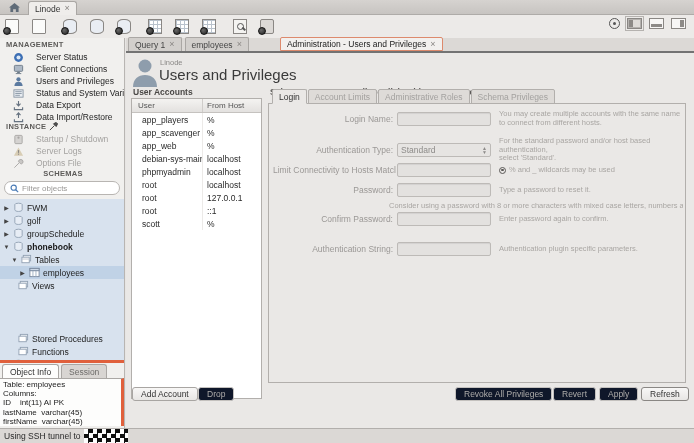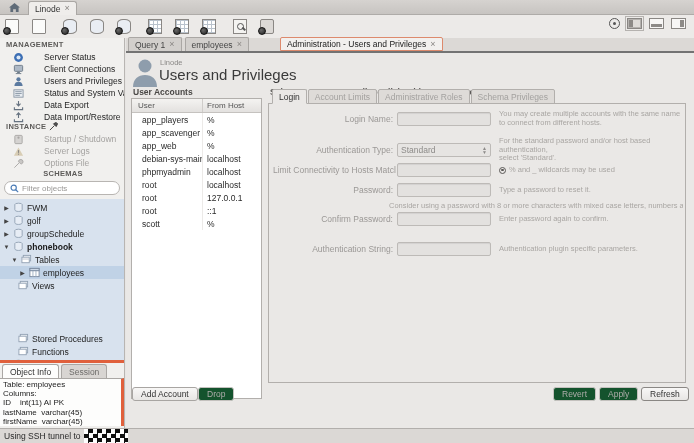--- a/index.html
+++ b/index.html
@@ -40,21 +40,21 @@
   .ptoggle { width:15px; height:11px; border:1px solid #8a8784; background:#f7f6f5; position:relative; }
   .ptoggle.pressed { background:#dedbd8; box-shadow:inset 0 0 0 1px #b5b2af; outline:1px solid #b5b2af; outline-offset:1px; }
   .pt-left::after { content:''; position:absolute; left:1px; top:1px; bottom:1px; width:4px; background:#8d8a87; }
   .pt-bottom::after { content:''; position:absolute; left:1px; right:1px; bottom:1px; height:3px; background:#8d8a87; }
   .pt-right::after { content:''; position:absolute; right:1px; top:1px; bottom:1px; width:4px; background:#8d8a87; }
 
   
   #sidebar { left:0; top:38px; width:125px; height:390px; background:#f1f0ee; border-right:1px solid #b8b5b2; }
   .sec-h { position:absolute; left:6px; font-weight:bold; font-size:7.5px; color:#5d5b59; letter-spacing:.3px; display:flex; align-items:center; gap:3px; }
   .side-list { position:absolute; left:0; right:0; display:flex; flex-direction:column; }
-  .side-item { height:12px; display:flex; align-items:center; gap:20px; padding-left:13px; font-size:8.5px; color:#1f1f1f; white-space:nowrap; overflow:hidden; }
+  .side-item { height:12px; display:flex; align-items:center; gap:12px; padding-left:13px; font-size:8.5px; color:#1f1f1f; white-space:nowrap; overflow:hidden; }
   .side-item svg { flex:0 0 auto; }
   .side-item.disabled { color:#a4a2a0; }
   #filter-wrap { position:absolute; left:4px; right:4px; top:143px; height:14px; background:#fff; border:1px solid #b8b5b2; border-radius:7px;
     display:flex; align-items:center; gap:3px; padding:0 5px; }
   #filter-input { border:none; outline:none; flex:1; font-size:8px; color:#333; background:transparent; width:70px; }
   #filter-input::placeholder { color:#9a9896; }
   #schema-tree { position:absolute; left:0; right:0; top:161px; height:161px; background:#d8e2ee; padding-top:2px; overflow:hidden; }
   .trow { height:13px; display:flex; align-items:center; gap:3px; font-size:8.5px; color:#1c1c1c; white-space:nowrap; }
   .trow .arr { width:7px; font-size:6px; color:#444; text-align:center; flex:0 0 auto; }
   .arr.closed::after { content:'▶'; }
@@ -106,21 +106,21 @@
   .fselect { flex:0 0 94px; height:14px; background:#e6e4e2; border:1px solid #bdbab7; border-radius:2px; display:flex; align-items:center; justify-content:space-between; padding:0 3px; color:#8d8b89; font-size:8.5px; }
   .stepper { display:flex; flex-direction:column; line-height:4px; font-size:5px; color:#8d8b89; }
   .fhelp { margin-left:8px; font-size:7.5px; line-height:8.5px; color:#a9a6a3; white-space:pre-line; display:flex; align-items:center; gap:3px; overflow:hidden; }
   .fnote { position:absolute; left:120px; right:2px; font-size:7.5px; color:#a9a6a3; white-space:nowrap; overflow:hidden; }
   .wc-icon { width:7px; height:7px; border:1.3px solid #5a5856; border-radius:50%; flex:0 0 auto; position:relative; }
   .wc-icon::after { content:''; position:absolute; left:1px; top:1px; width:2.5px; height:2.5px; background:#5a5856; border-radius:50%; }
 
   
   .btn { position:absolute; height:14px; display:flex; align-items:center; justify-content:center; font-size:8.5px;
     background:linear-gradient(#f8f7f6,#e8e6e4); border:1px solid #a8a5a2; border-radius:3px; color:#333; padding:0 8px; }
-  .btn.disabled { color:#aeacaa; border-color:#c4c1be; background:#14532d; }
+  .btn.disabled { color:#aeacaa; border-color:#c4c1be; background:#0f172a; }
 
   
   #statusbar { left:0; top:428px; width:694px; height:15px; background:#dbd8d5; border-top:1px solid #b2afac; display:flex; align-items:center; padding-left:4px; gap:3px; }
   #status-text { font-size:8.5px; color:#2a2a2a; }
   #redacted { width:44px; height:15px;
     background-image:conic-gradient(#101010 25%, #fdfdfd 25% 50%, #101010 50% 75%, #fdfdfd 75%);
     background-size:9px 9px; }
 </style>
 </head>
 <body>
@@ -504,20 +504,21 @@
     </div>
     <div class="frow" style="top:138px;">
       <span class="flabel">Authentication String:</span>
       <span class="finput"></span>
       <span class="fhelp">Authentication plugin specific parameters.</span>
     </div>
   </div>
 
   <div class="btn" style="left:6px; top:349px;">Add Account</div>
   <div class="btn disabled" style="left:72px; top:349px;">Drop</div>
+  <div class="btn disabled" style="left:329px; top:349px;">Revoke All Privileges</div>
   <div class="btn disabled" style="left:427px; top:349px;">Revert</div>
   <div class="btn disabled" style="left:473px; top:349px;">Apply</div>
   <div class="btn" style="left:515px; top:349px; border-color:#8a8784;">Refresh</div>
 </div>
 
 <div id="statusbar" class="abs">
   <span id="status-text">Using SSH tunnel to</span>
   <span id="redacted"></span>
 </div>
 

